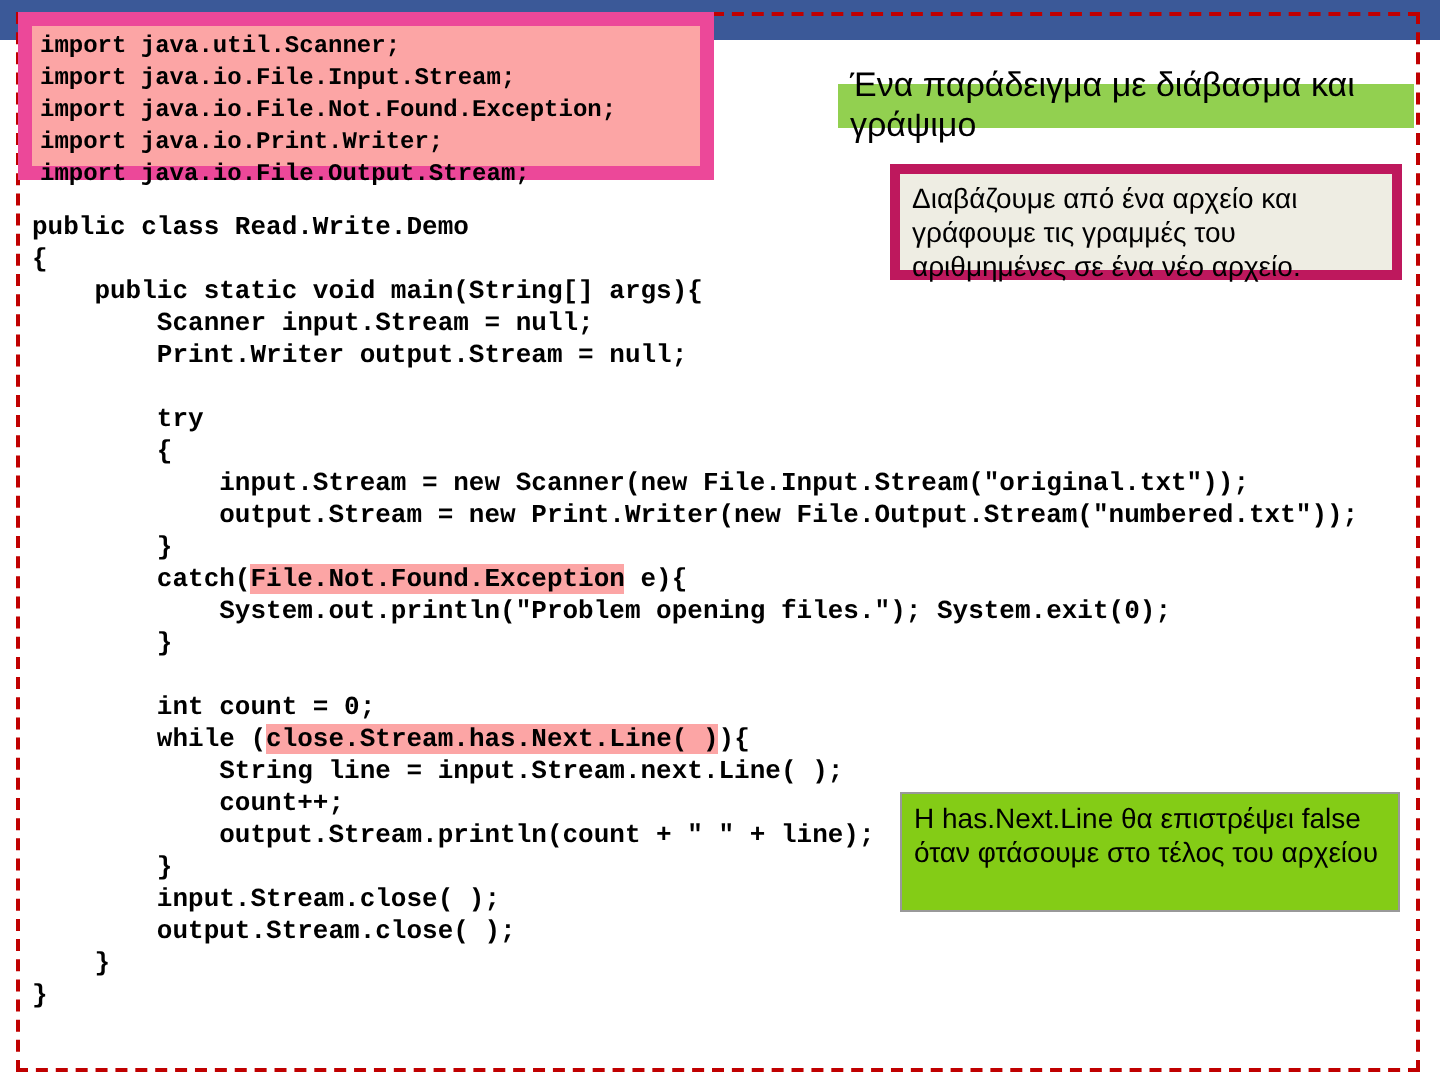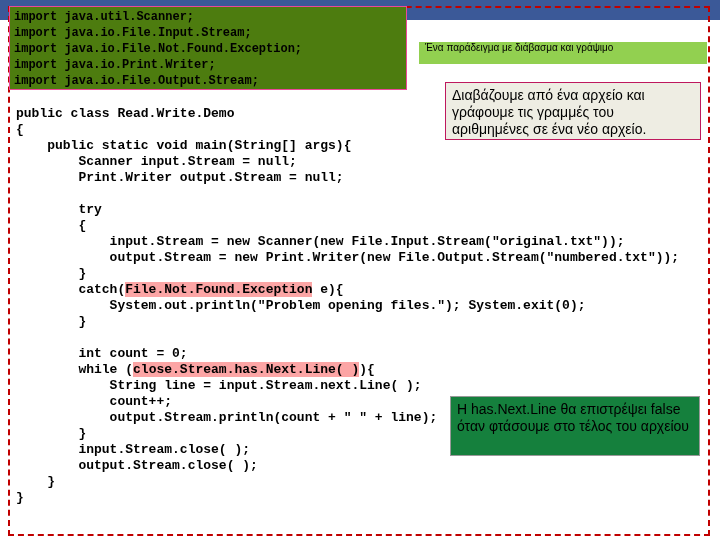--- a/index.html
+++ b/index.html
@@ -34,64 +34,65 @@
     font-size: 13px;
     font-weight: bold;
     line-height: 16px;
     white-space: pre;
     color: #000;
   }
   .imports-box {
     position: absolute;
     top: 6px;
     left: 9px;
-    width: 398px;
+    width: 348px;
     height: 84px;
-    background: #4d7c0f;
-    border: 1px solid #ec4899;
+    background: #fca5a5;
+    border: 7px solid #ec4899;
     box-sizing: border-box;
     font-family: "Courier New", monospace;
     font-size: 12px;
     font-weight: bold;
     line-height: 16px;
     white-space: pre;
     padding: 2px 4px;
   }
   .box1 {
     position: absolute;
     top: 42px;
     left: 419px;
     width: 288px;
     height: 22px;
     background: #92d050;
-    font-size: 10px;
+    font-size: 17px;
     display: flex;
+    align-items: center;
     padding-left: 6px;
     box-sizing: border-box;
   }
   .box2 {
     position: absolute;
     top: 82px;
     left: 445px;
     width: 256px;
     height: 58px;
     background: #eeede3;
-    border: 1px solid #be185d;
+    border: 5px solid #be185d;
     font-size: 14px;
     padding: 4px 6px;
     box-sizing: border-box;
     line-height: 17px;
   }
   .box3 {
     position: absolute;
     top: 396px;
     left: 450px;
     width: 250px;
     height: 60px;
-    background: #15803d;
+    background: #84cc16;
     border: 1px solid #999;
     font-size: 14px;
     padding: 4px 6px;
     box-sizing: border-box;
     line-height: 17px;
   }
   .hl {
     background: #fca5a5;
   }
 </style>

